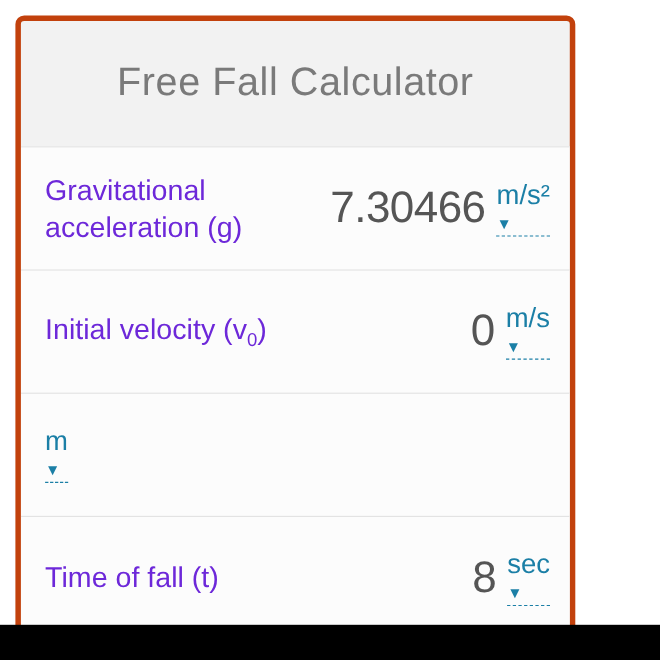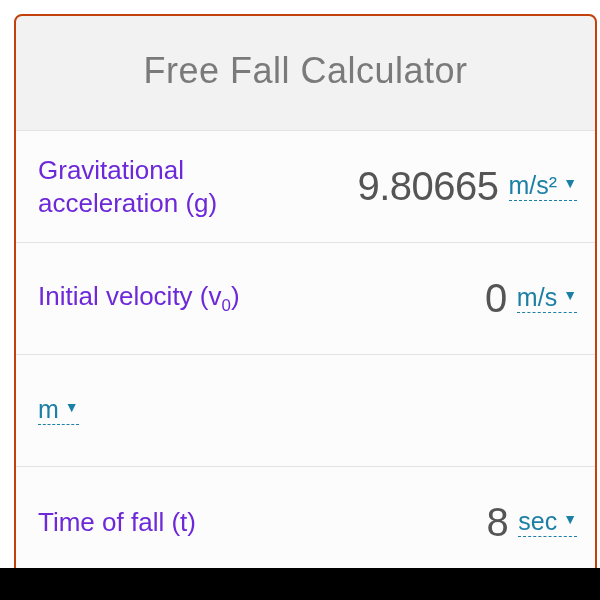--- a/index.html
+++ b/index.html
@@ -8,23 +8,23 @@
     background: #fff;
     width: 600px;
     height: 600px;
     overflow: hidden;
     position: relative;
   }
   .card {
     position: absolute;
     top: 14px;
     left: 14px;
-    width: 583px;
+    width: 509px;
     background: #f2f2f2;
-    border: 2px solid #c2410c;
+    border: 5px solid #c2410c;
     border-radius: 8px;
     overflow: hidden;
   }
   .title {
     text-align: center;
     font-size: 36px;
     font-weight: 300;
     color: #7a7a7a;
     padding: 34px 10px 34px 10px;
     letter-spacing: 0.5px;
@@ -57,28 +57,29 @@
     flex: 1 1 auto;
     text-align: right;
     font-size: 40px;
     font-weight: 300;
     color: #555;
     padding-right: 10px;
     letter-spacing: -0.5px;
   }
   .unit {
     display: inline-flex;
-    align-items: center;
+    align-items: flex-start;
     font-size: 25px;
     color: #1b7fa6;
     border-bottom: 1px dashed #1b7fa6;
     padding-bottom: 1px;
     gap: 6px;
     line-height: 1.1;
     cursor: pointer;
+    flex-direction: column;
   }
   .unit .caret {
     font-size: 14px;
     color: #1b7fa6;
     position: relative;
     top: -2px;
   }
   .blackbar {
     position: absolute;
     left: 0;
@@ -91,21 +92,21 @@
 </style>
 </head>
 <body>
 
 <div class="card">
   <div class="title">Free Fall Calculator</div>
   <div class="rows">
 
     <div class="row">
       <div class="label">Gravitational acceleration (g)</div>
-      <div class="value">9.80665</div>
+      <div class="value">7.30466</div>
       <span class="unit">
         <span>m/s²</span>
         <span class="caret">▼</span>
       </span>
     </div>
 
     <div class="row">
       <div class="label">Initial velocity (v<sub>0</sub>)</div>
       <div class="value">0</div>
       <span class="unit">

